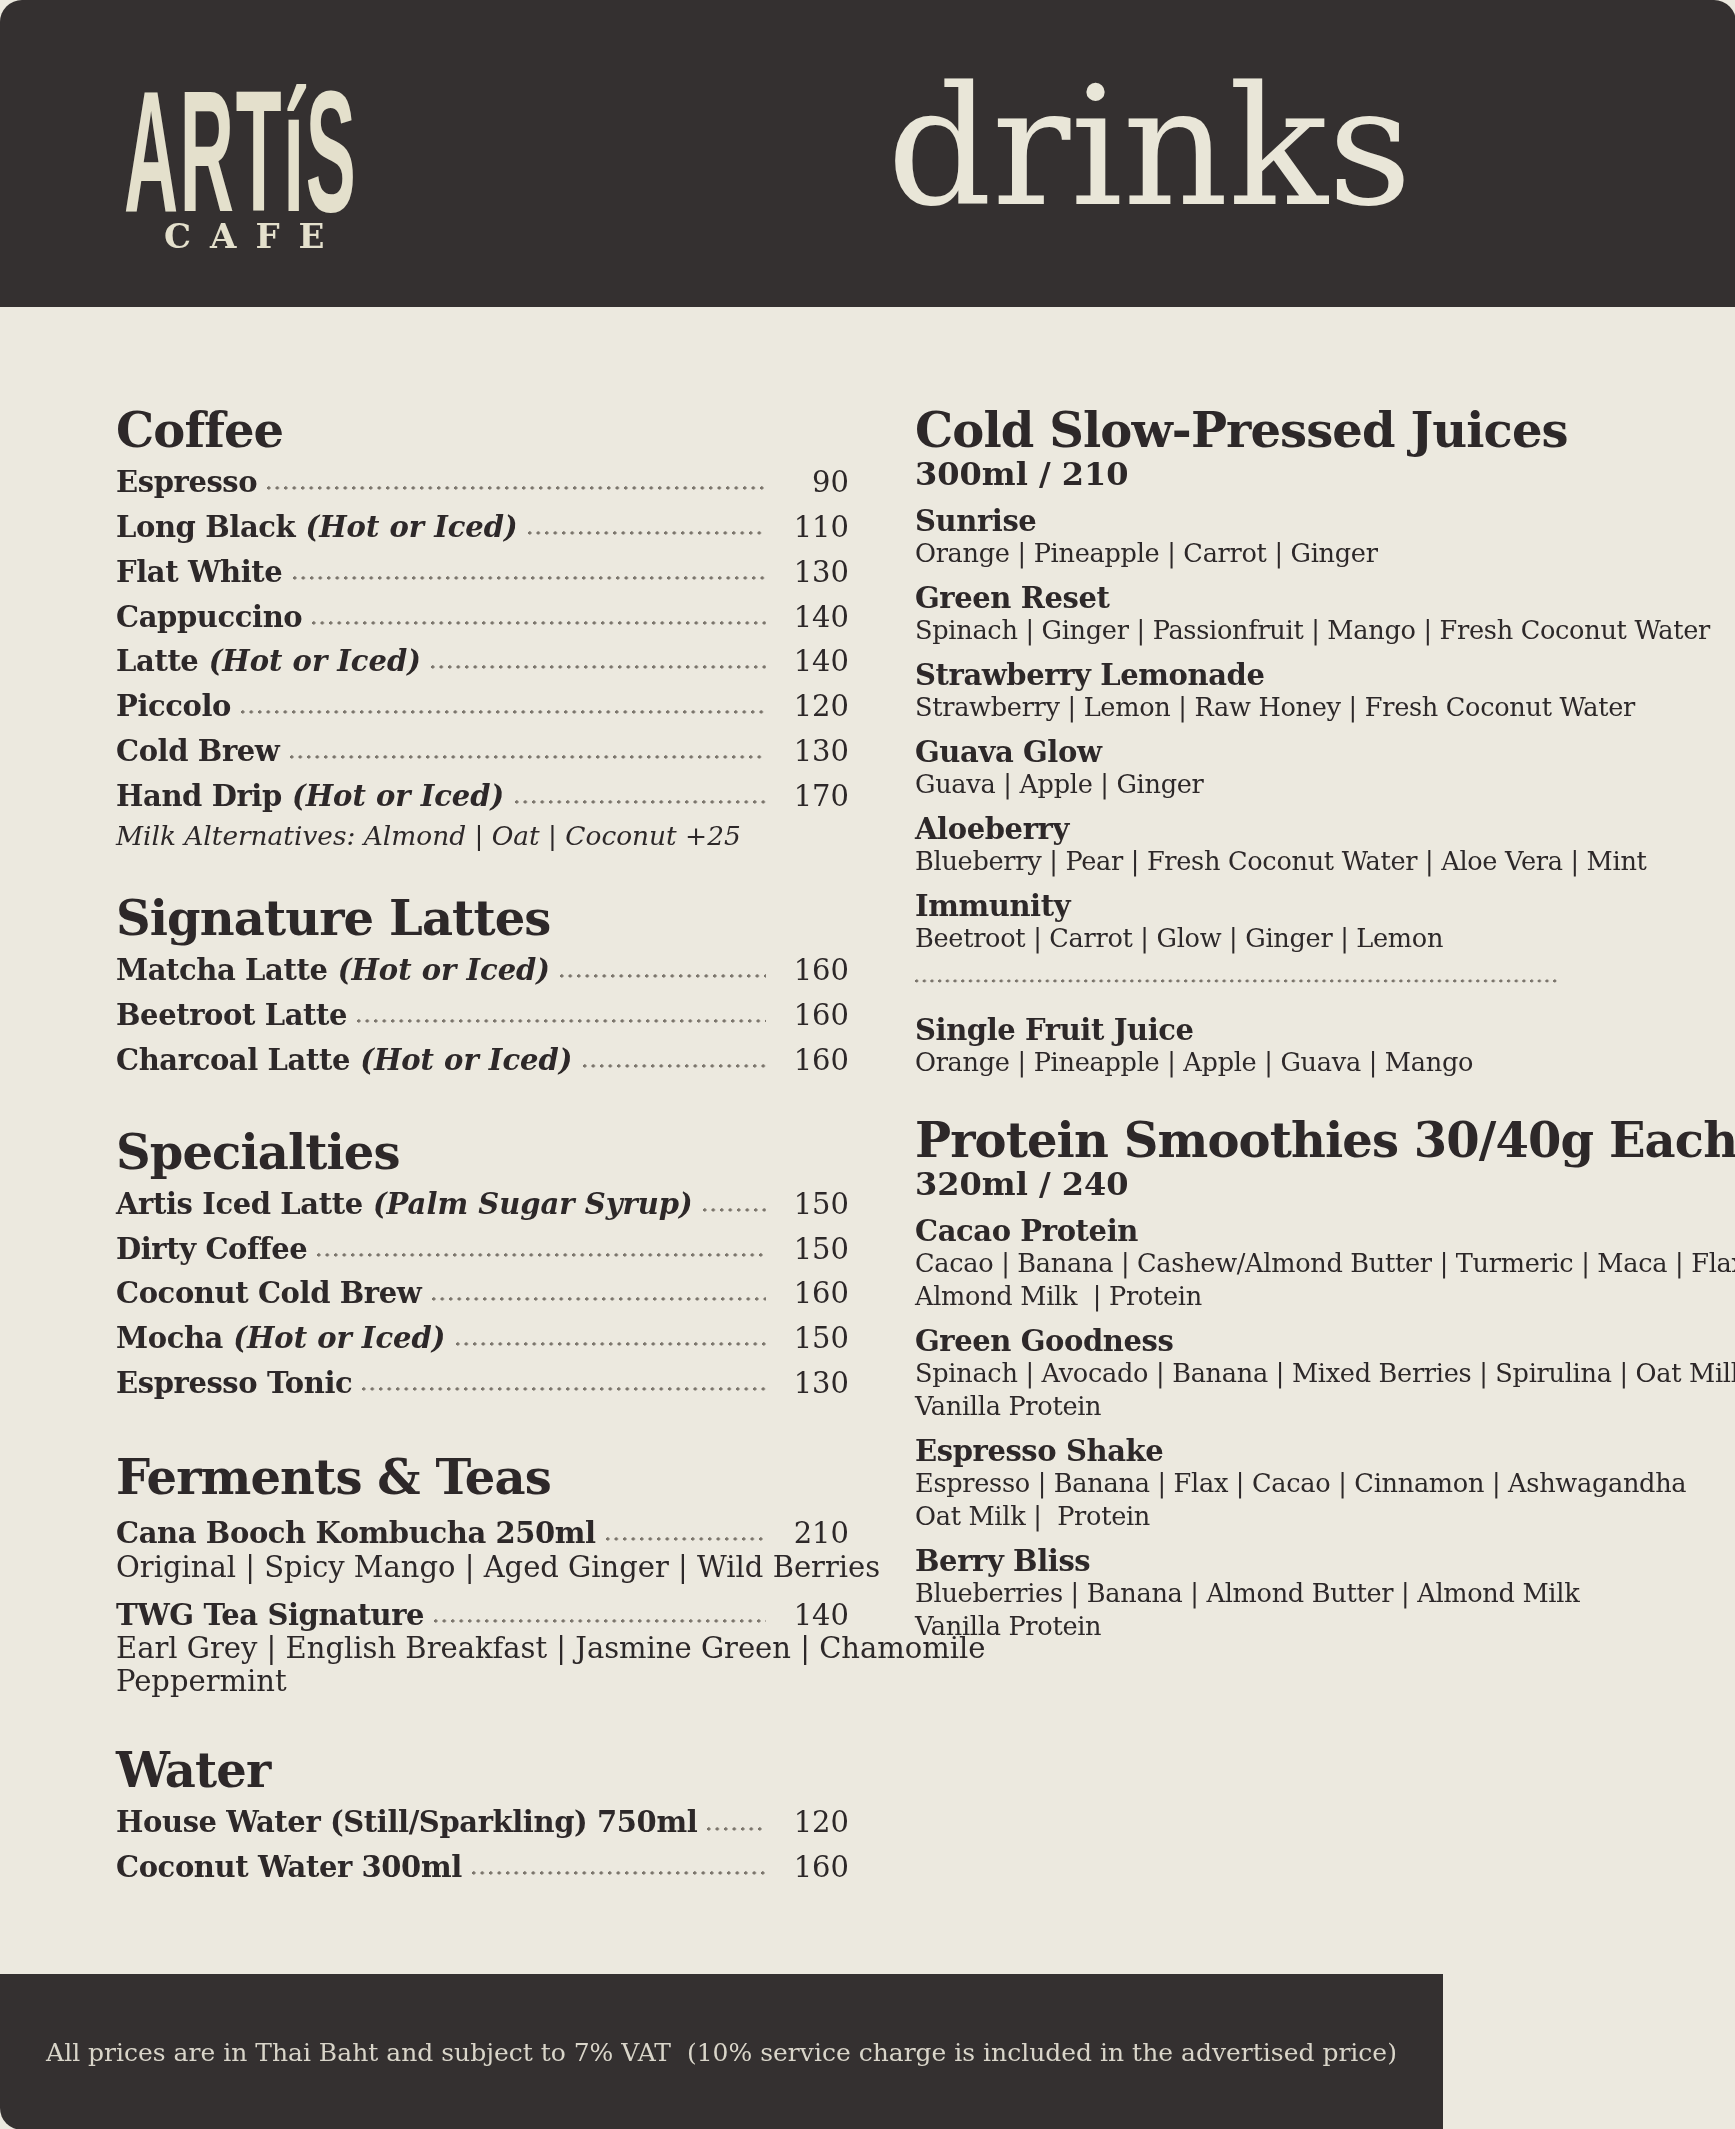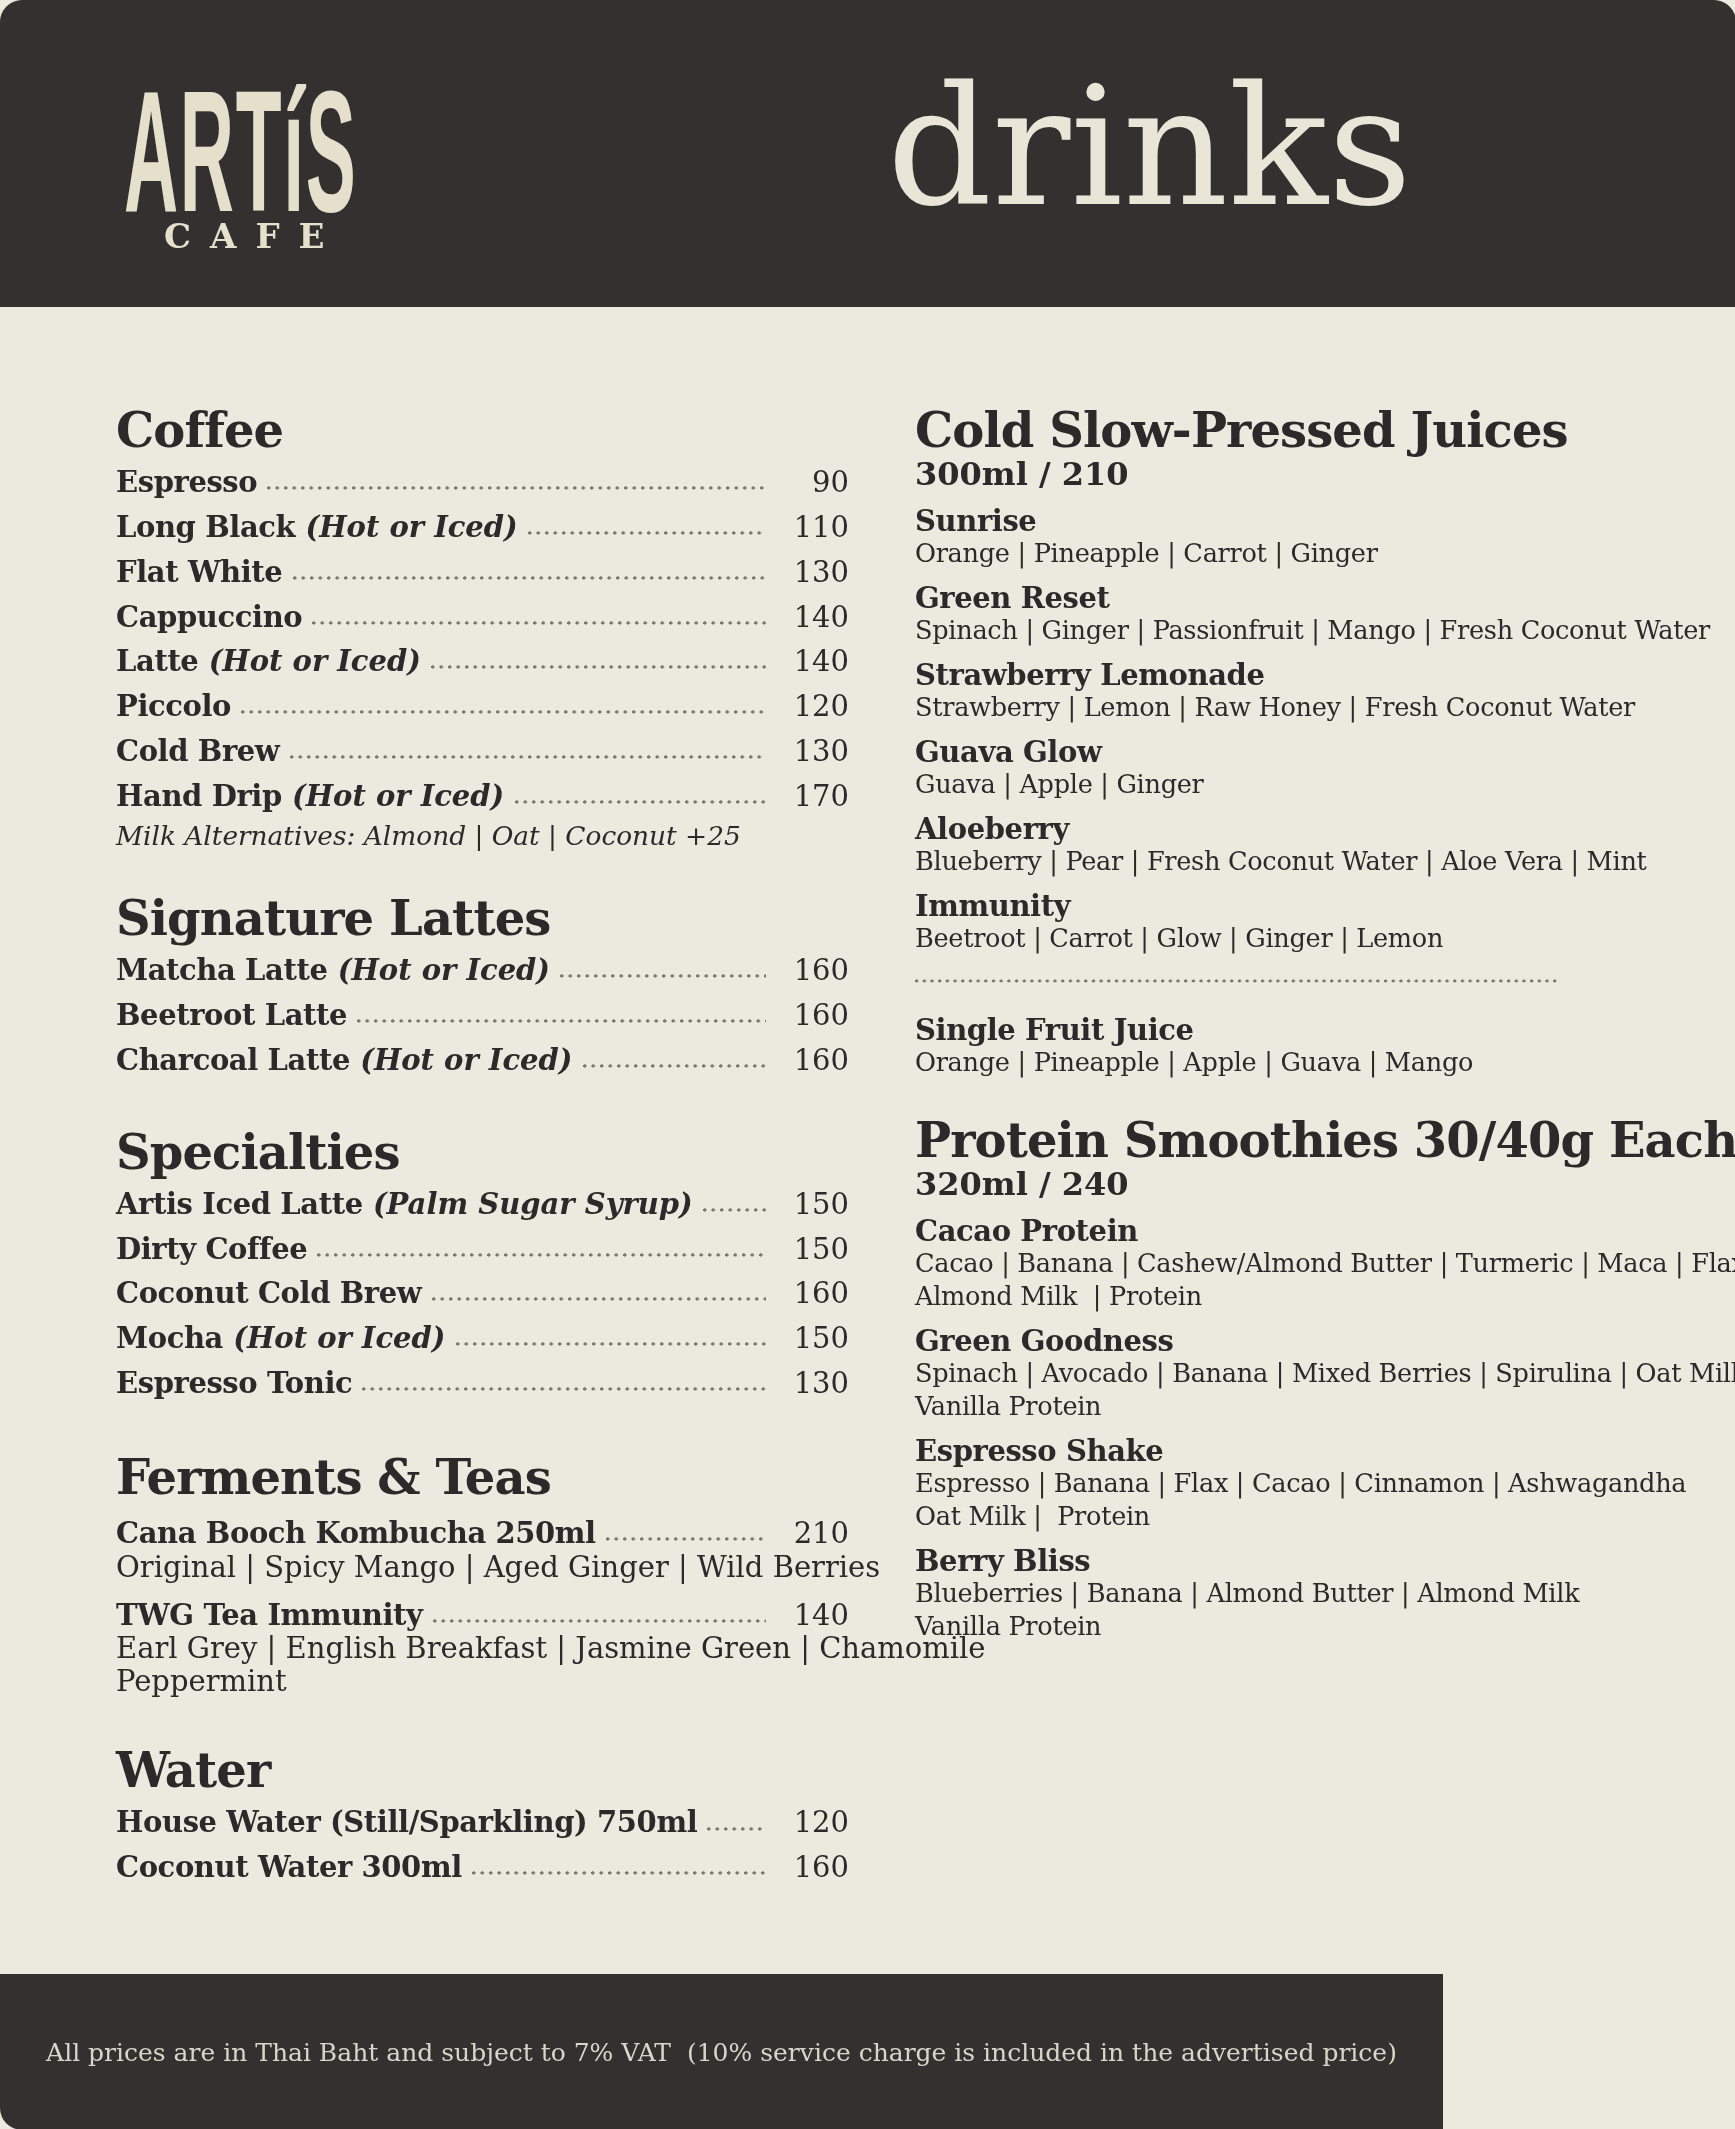--- a/index.html
+++ b/index.html
@@ -168,21 +168,21 @@
       <div class="l-item first-row">
         <div class="row">
           <span class="nm"><span>Cana Booch Kombucha 250ml</span></span>
           <span class="leader"></span>
           <span class="price">210</span>
         </div>
         <div class="ldesc">Original | Spicy Mango | Aged Ginger | Wild Berries</div>
       </div>
       <div class="l-item">
         <div class="row">
-          <span class="nm"><span>TWG Tea Immunity</span></span>
+          <span class="nm"><span>TWG Tea Signature</span></span>
           <span class="leader"></span>
           <span class="price">140</span>
         </div>
         <div class="ldesc">Earl Grey | English Breakfast | Jasmine Green | Chamomile
 Peppermint</div>
       </div>
     </div>
 
     <div class="sec-water">
       <h2 class="heading">Water</h2>

